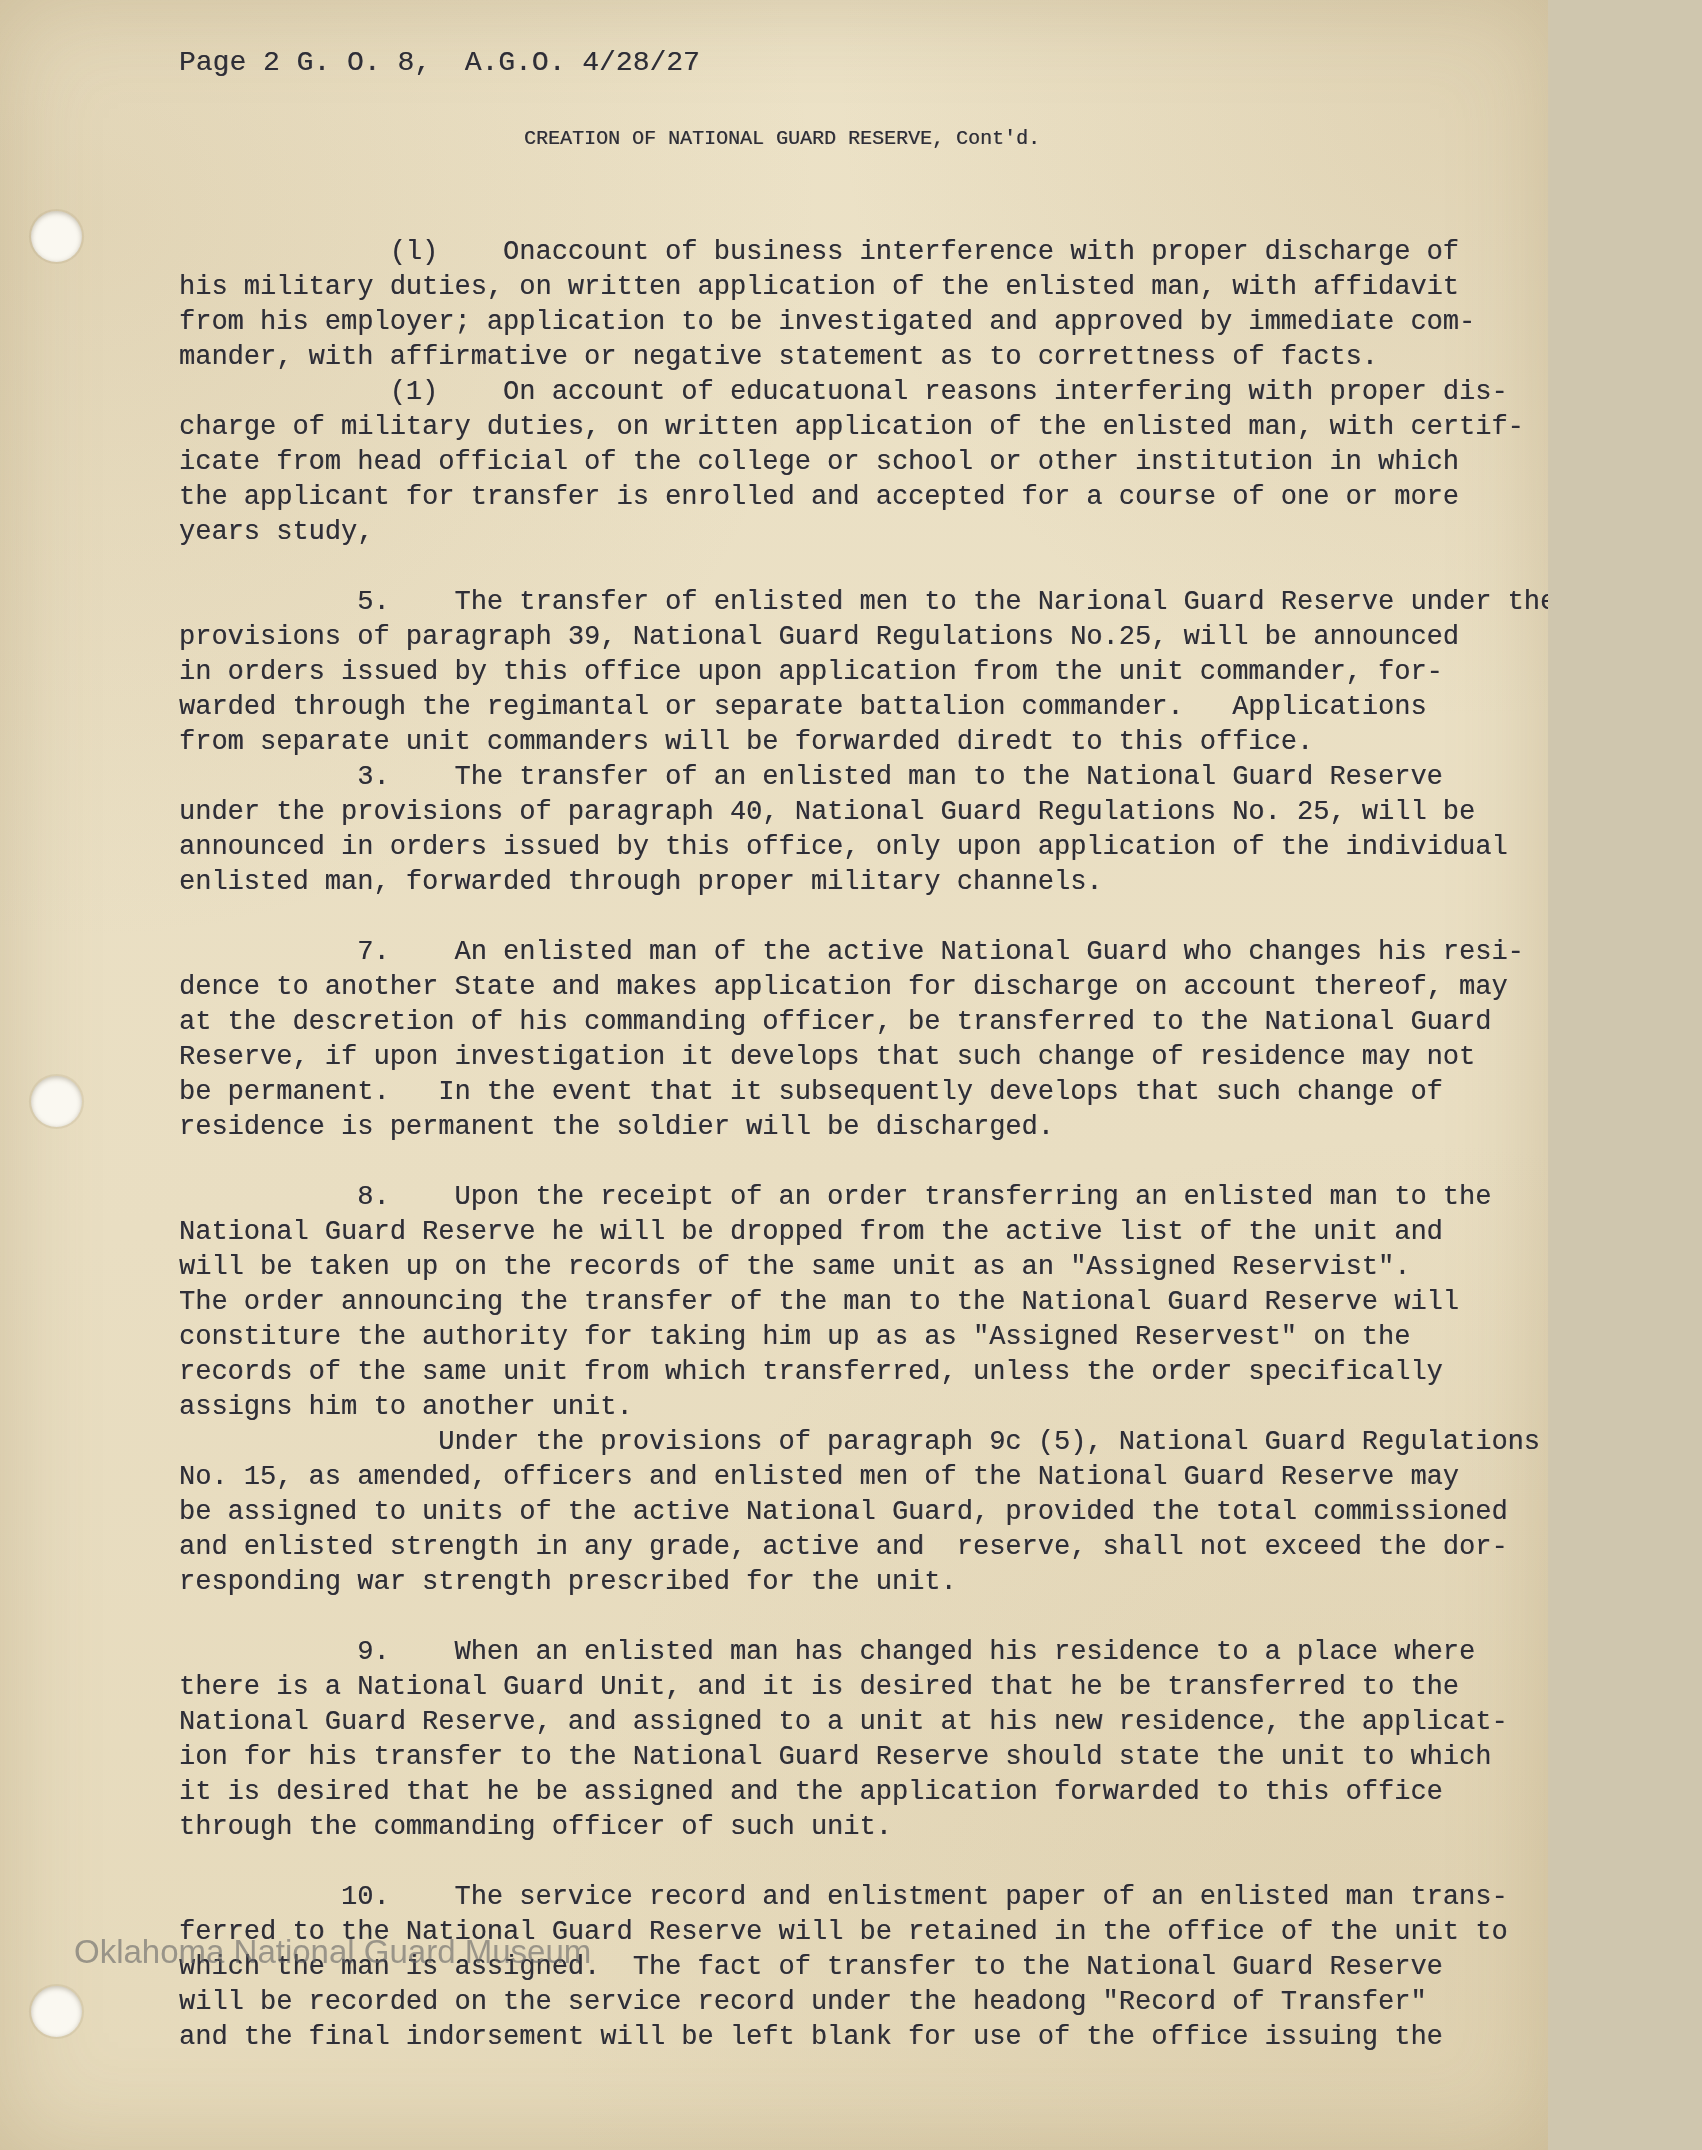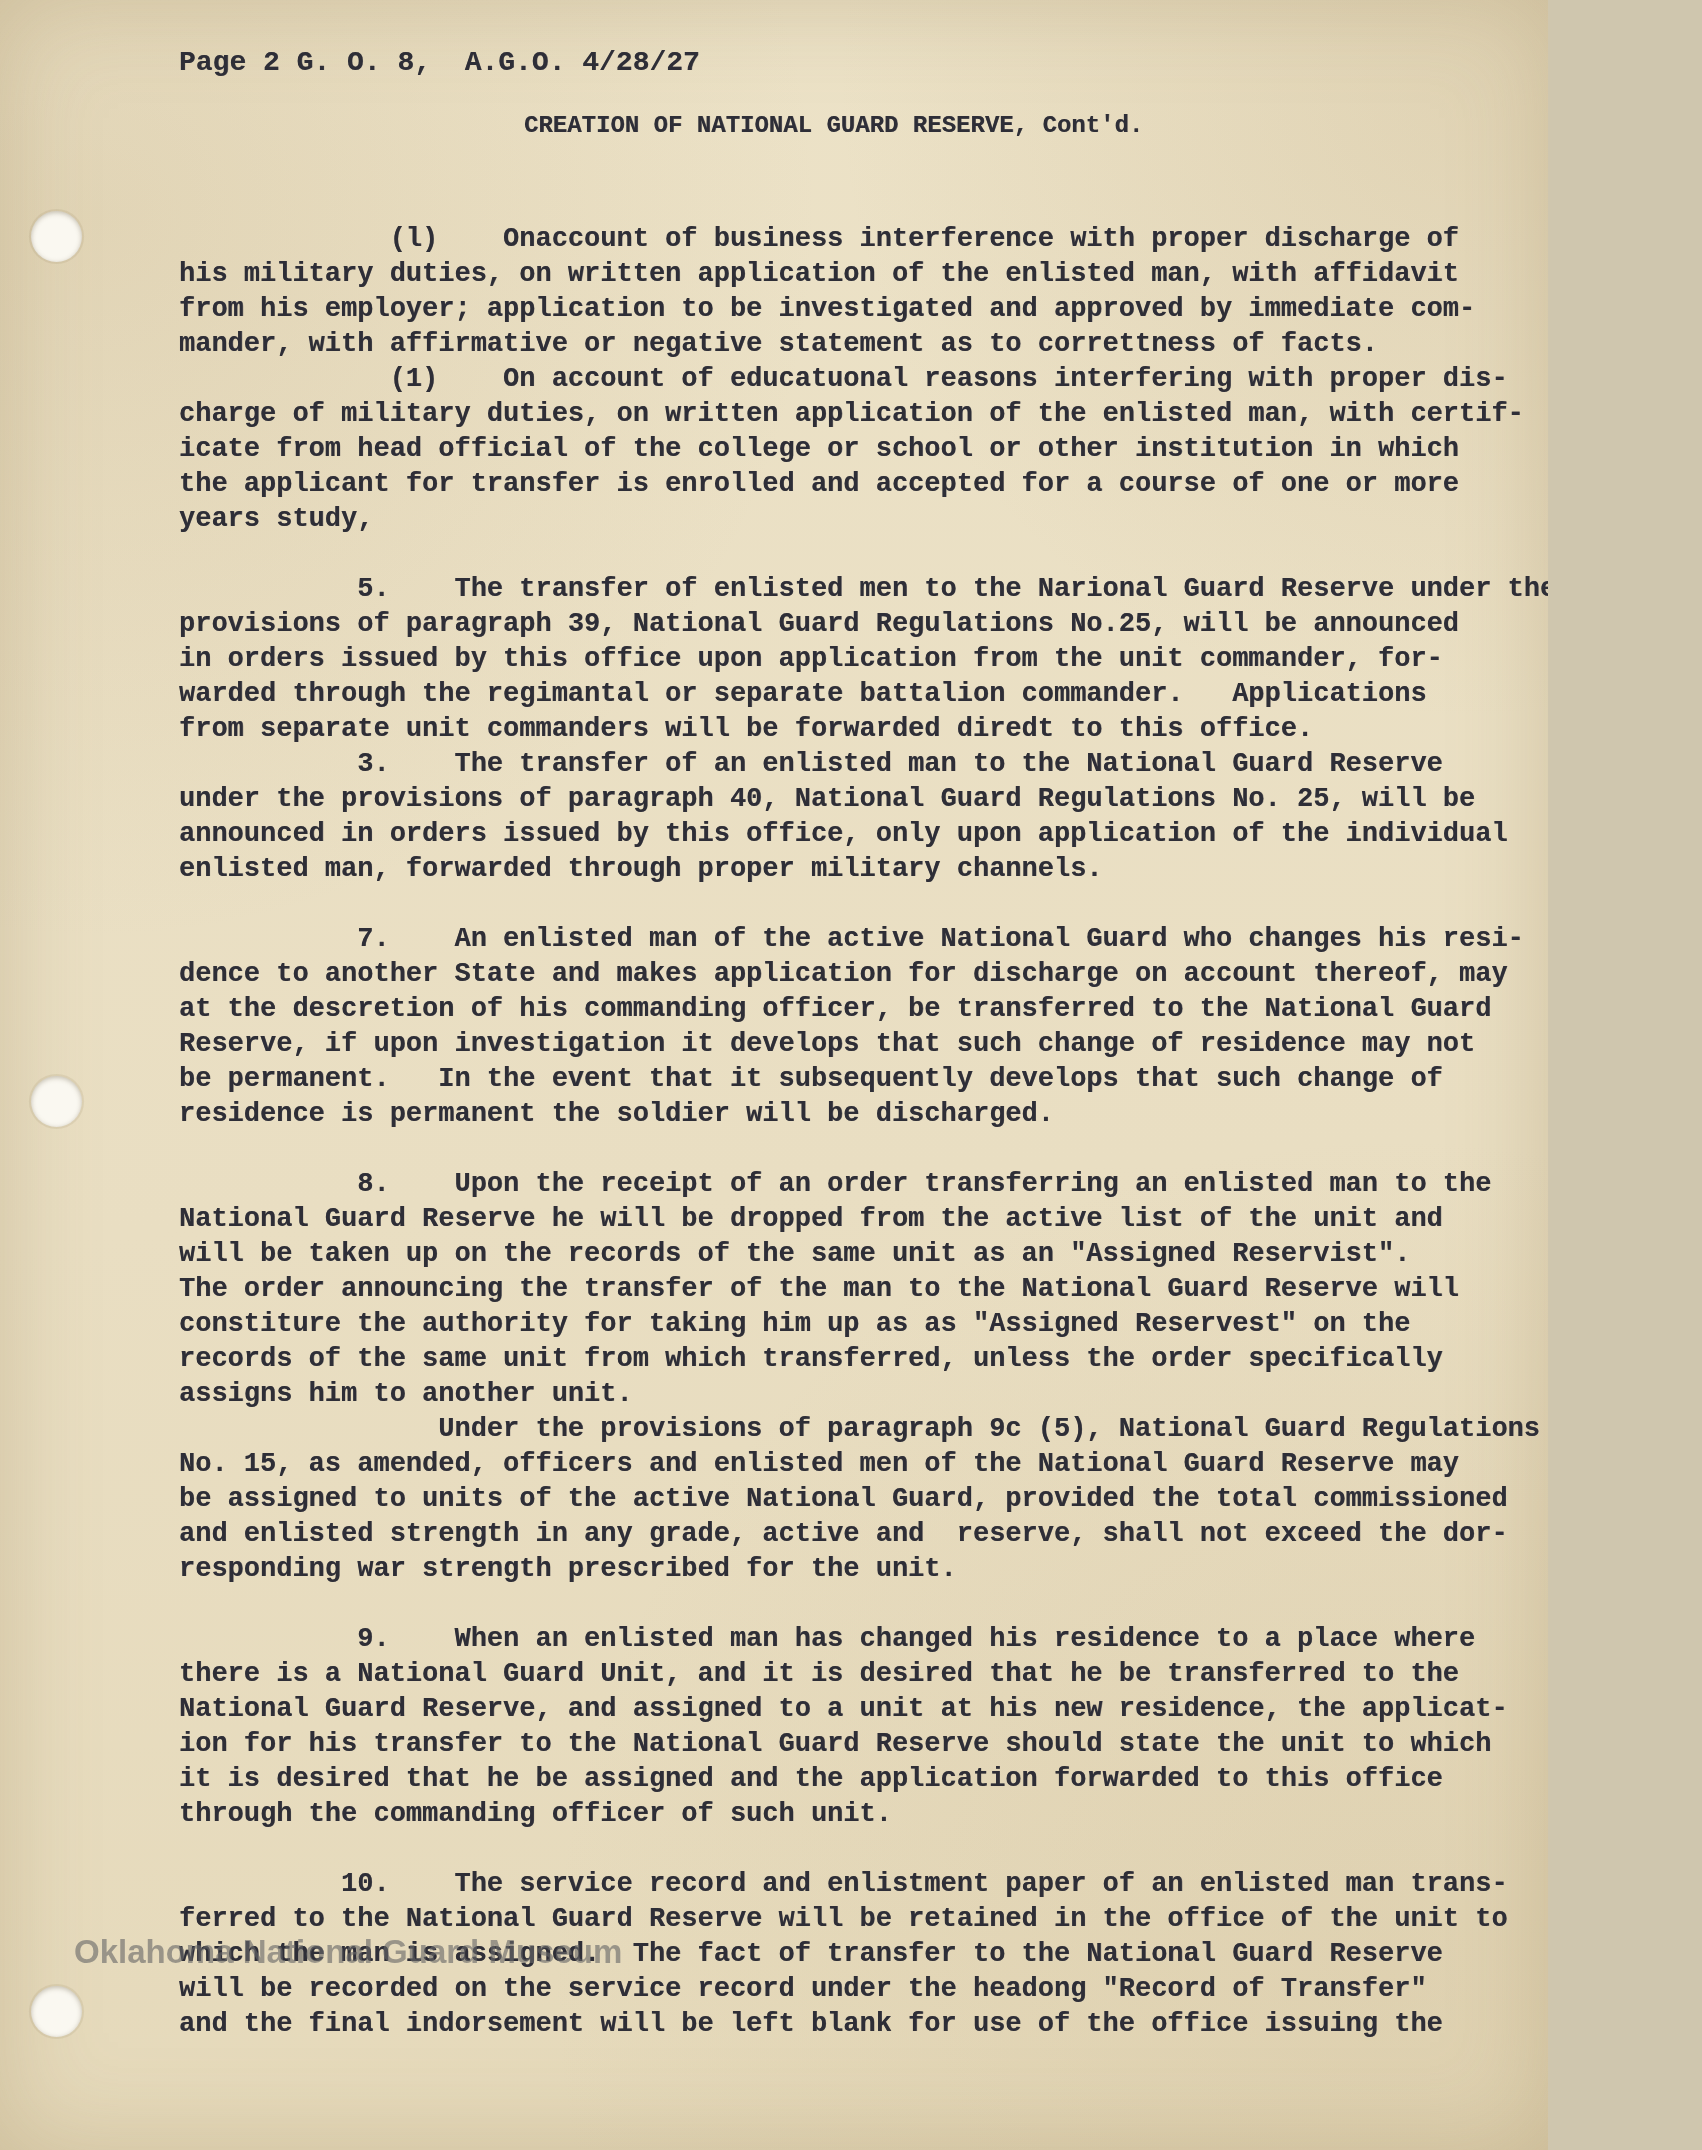--- a/index.html
+++ b/index.html
@@ -13,35 +13,34 @@
     height: 2151px;
     overflow: hidden;
     background:
       radial-gradient(circle at 6% 10%, rgba(185,162,118,0.20), transparent 30%),
       radial-gradient(circle at 95% 4%, rgba(185,162,118,0.22), transparent 25%),
       radial-gradient(circle at 90% 92%, rgba(185,162,118,0.16), transparent 35%),
       linear-gradient(176deg, #ece2c7 0%, #e9dec2 55%, #e5d9ba 100%);
     box-shadow: inset 0 0 99px rgba(140,115,70,0.28);
     font-family: "Liberation Mono", "DejaVu Sans Mono", monospace;
     color: #2e2e37;
-    font-weight: bold;
   }
   .content {
     padding: 45px 85px 0 179px;
   }
   .header-line {
     font-size: 28px;
     line-height: 35px;
     white-space: pre;
     text-shadow: 0.3px 0.3px 0.5px rgba(45,45,58,0.55);
   }
   .doc-title {
-    margin-top: 28px;
+    margin-top: 41px;
     margin-left: 345px;
-    font-size: 24px;
+    font-size: 20px;
     line-height: 35px;
     white-space: pre;
     text-shadow: 0.4px 0.4px 0.6px rgba(45,45,58,0.6);
   }
   .doc-body {
     margin-top: 79px;
   }
   .para {
     font-size: 27px;
     line-height: 35px;

